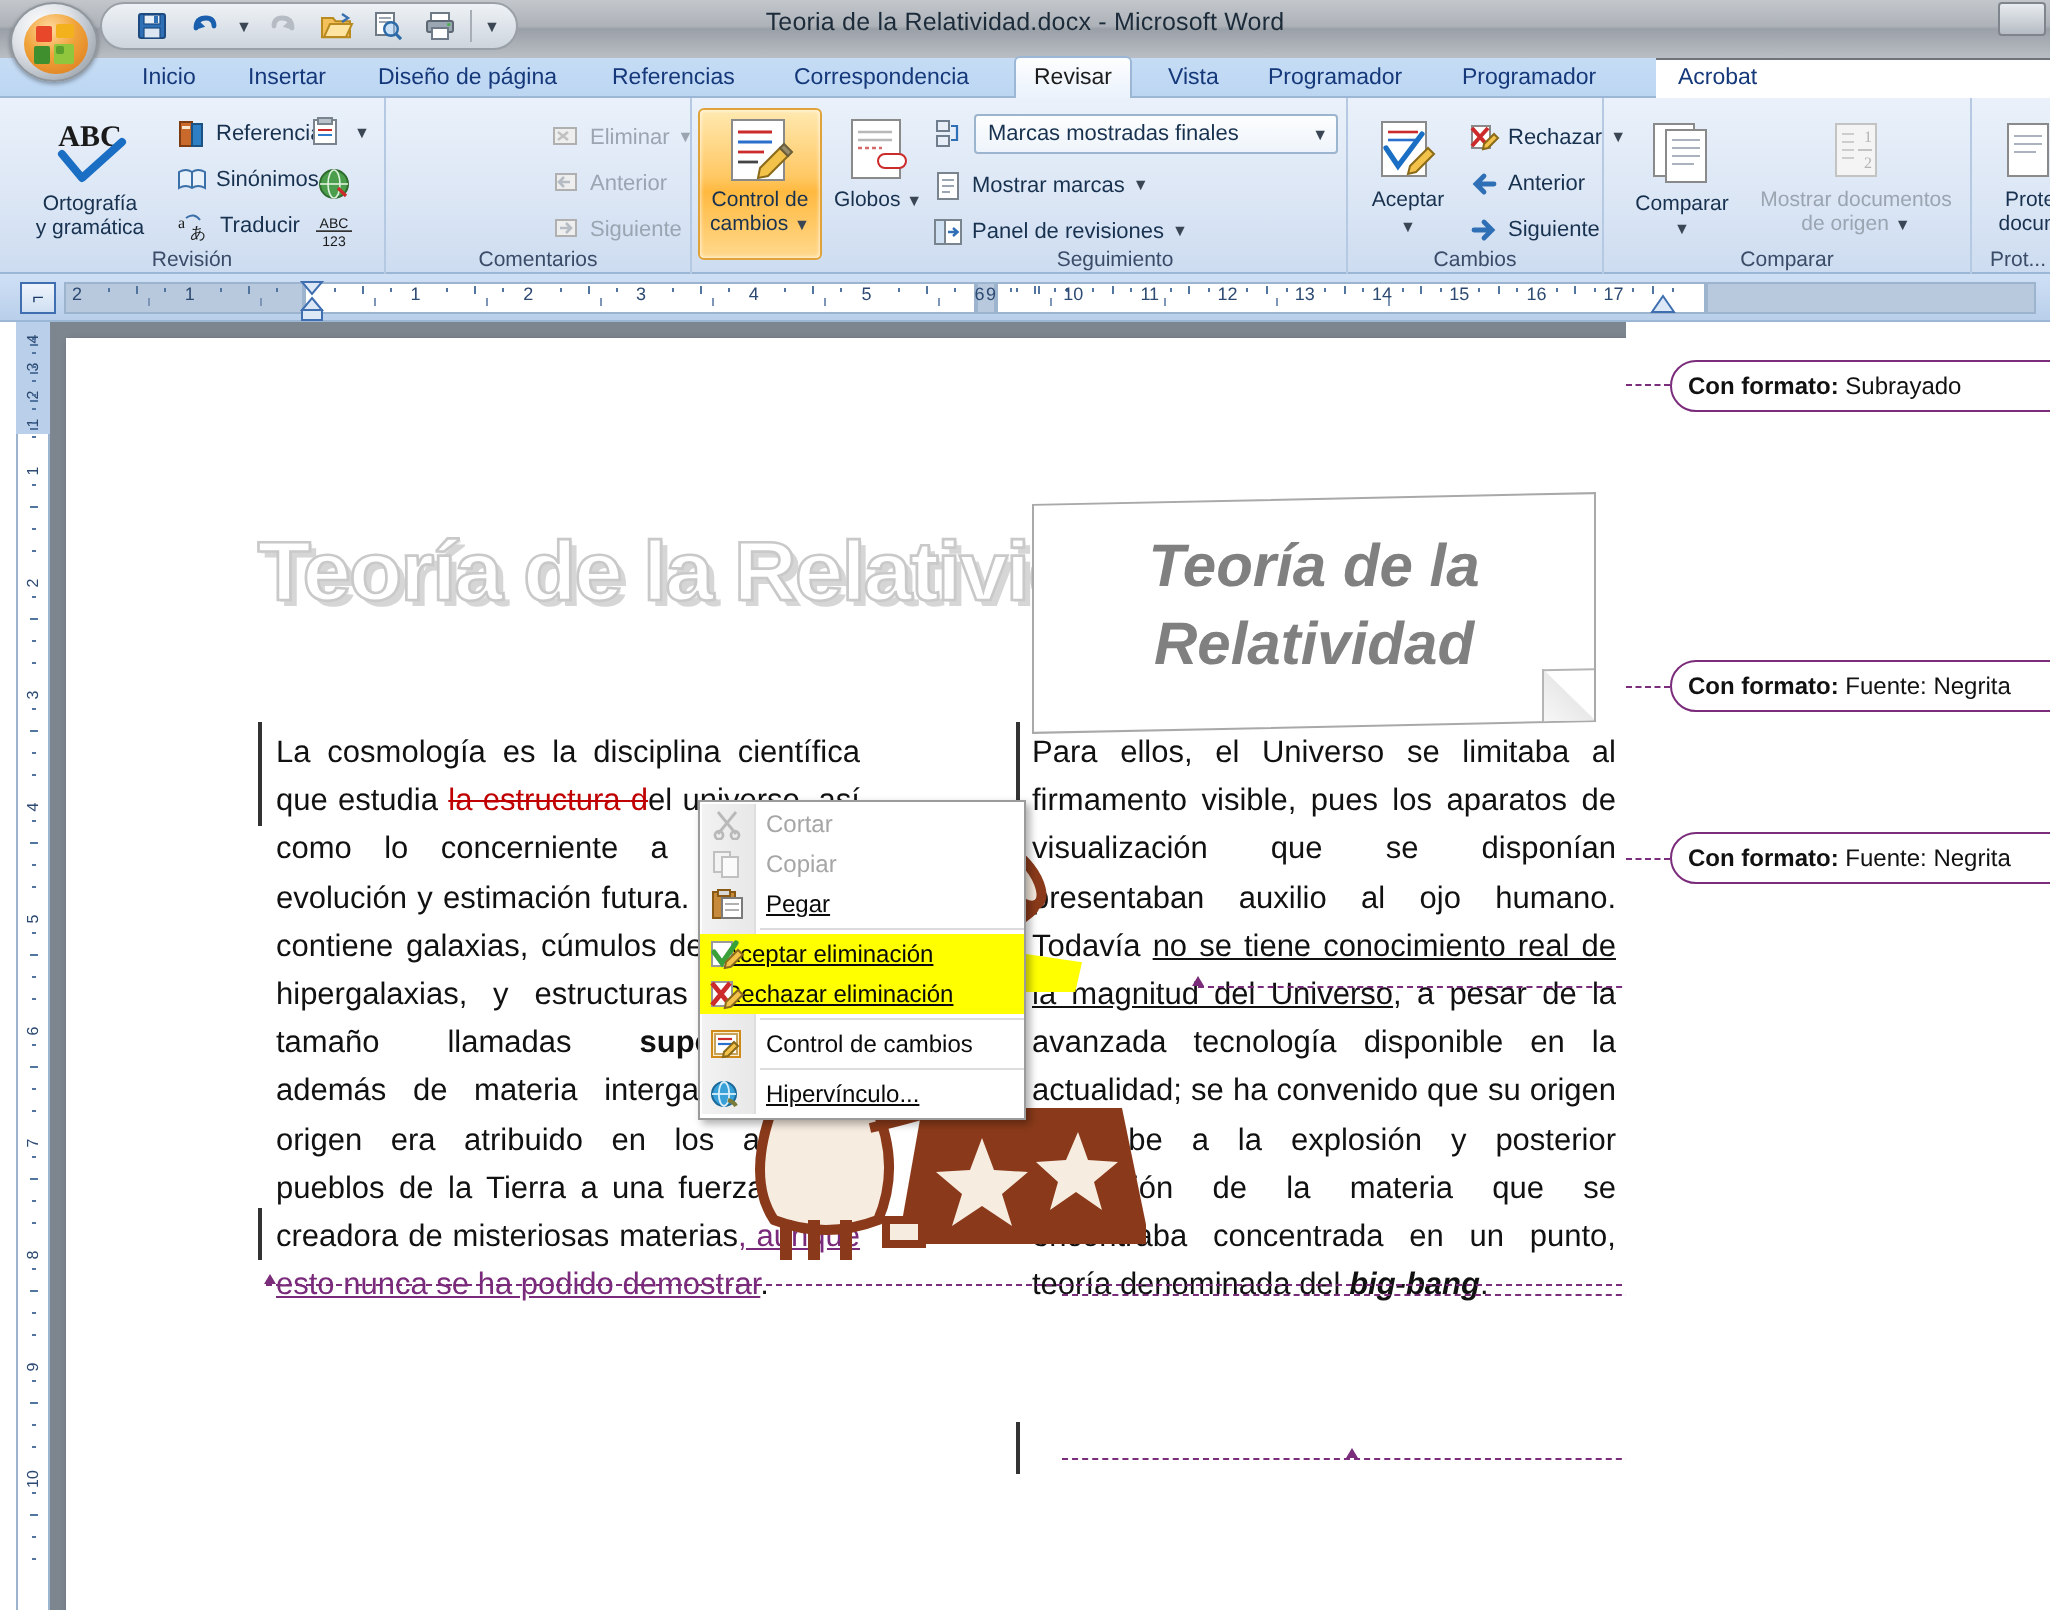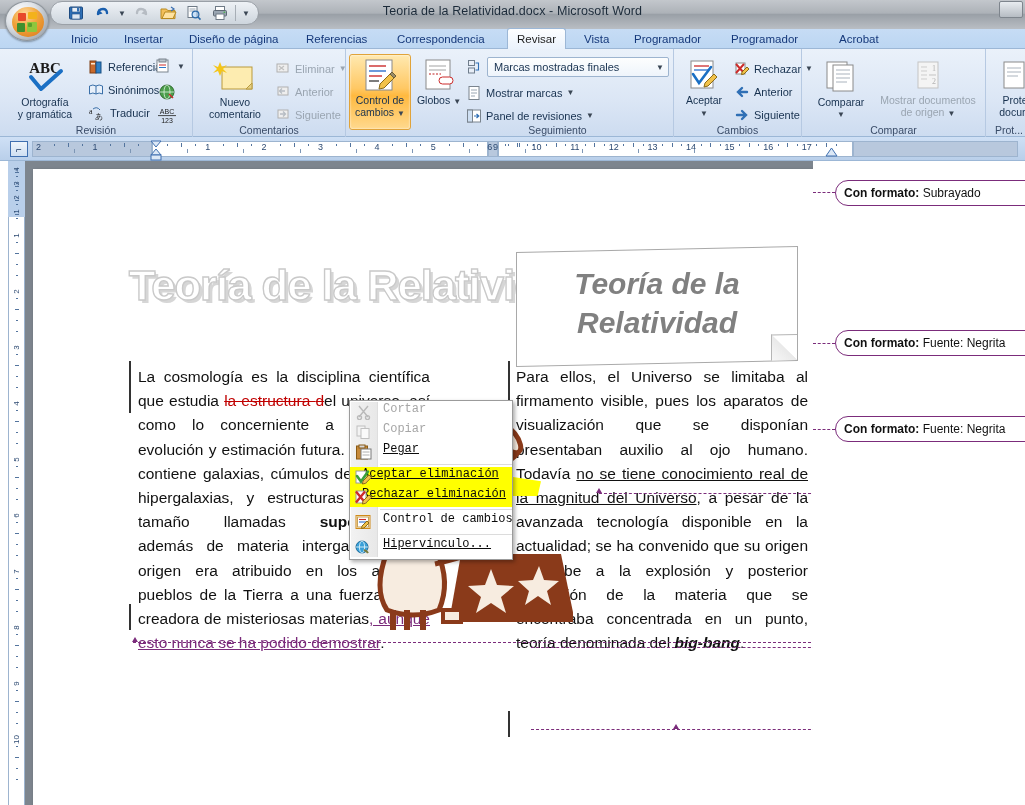--- a/index.html
+++ b/index.html
@@ -53,21 +53,21 @@
     border-radius:2px; cursor:default;}
   .qat-sep{ width:1px;height:16px;background:#a7aeb6; }
   .qat-caret{ font-size:8px; color:#3a4654; }
 
   .win-btns{ position:absolute; right:0; top:0; width:60px; height:28px; }
   .win-btn{ position:absolute; top:1px; width:24px; height:17px; border:1px solid #7e858d;
     background:linear-gradient(to bottom,#e8ecf0,#b6bcc3); border-radius:2px;}
 
   
   .tabstrip{
-    position:absolute; left:0; top:29px; width:1025px; height:20px;
+    position:absolute; left:0; top:29px; width:828px; height:20px;
     background:linear-gradient(to bottom,#c6dcf5,#bcd6f2);
     border-bottom:1px solid #9cb7d6;
   }
   .tab{
     position:absolute; top:0; height:20px; line-height:20px; padding:0 9px;
     font-size:11.5px; color:#15387a; white-space:nowrap; cursor:default;
   }
   .tab.active{
     background:#e9f1fb; color:#1c1c1c;
     border:1px solid #9cb7d6; border-bottom:none;
@@ -227,23 +227,23 @@
     background:#fff; border:1px solid #9b9b9b;
     box-shadow:2px 2px 4px rgba(0,0,0,.32);
     z-index:60; padding:1px 0 2px 0;
   }
   .ctxgutter{
     position:absolute; left:1px; top:1px; width:27px; bottom:2px;
     background:linear-gradient(to right,#f2f2f2,#e8e8e8);
     border-right:1px solid #dedede;
   }
   .ctxitem{
-    position:relative; height:20px; display:flex; 
+    position:relative; height:20px; display:flex; align-items:center;
     padding-left:33px; font-size:12px; color:#0a0a0a; white-space:nowrap;
-    cursor:default; z-index:2;font-family:Liberation Mono, monospace;
+    cursor:default; z-index:2;
   }
   .ctxitem.disabled{ color:#a6a6a6; }
   .ctxitem.hi{ background:#ffff00;padding-left:12px; }
   .ctxicon{ position:absolute; left:4px; top:2px; width:20px; height:16px; z-index:3; }
   .ctxsep{ height:1px; background:#dcdcdc; margin:2px 0 2px 30px; }
   .ctx-hl-tab{
     position:absolute; left:164px; top:77px; width:28px; height:19px;
     background:#ffff00; z-index:59;
     clip-path:polygon(0 0, 100% 22%, 88% 100%, 0 100%);
   }
@@ -416,29 +416,20 @@
         <svg width="22" height="18" viewBox="0 0 22 18">
           <text x="11" y="8" font-size="7" text-anchor="middle" fill="#1a1a1a" font-family="Liberation Sans, sans-serif">ABC</text>
           <line x1="2" y1="9.6" x2="20" y2="9.6" stroke="#333" stroke-width=".9"></line>
           <text x="11" y="17" font-size="7" text-anchor="middle" fill="#1a1a1a" font-family="Liberation Sans, sans-serif">123</text>
         </svg>
       </div>
       <div class="rgroup-label">Revisión</div>
     </div>
 
     <div class="rgroup" style="left:193px; width:153px;">
-      <div class="big-btn" style="left:6px; top:10px; width:72px;">
-        <svg width="46" height="36" viewBox="0 0 46 36" style="display:block;margin:0 auto 2px;">
-          <rect x="10" y="8" width="30" height="22" fill="#fdecb0" stroke="#b99a3c"></rect>
-          <path d="M40 24 L34 30 L40 30 Z" fill="#e4cf86" stroke="#b99a3c"></path>
-          <path d="M6 3 l2 5 5 -2 -4 4 4 4 -5 -2 -2 5 -2 -5 -5 2 4 -4 -4 -4 5 2 Z" fill="#f4c518" transform="translate(2,0)"></path>
-        </svg>
-        <span>Nuevo</span><br>
-        <span>comentario</span>
-      </div>
       <div class="small-btn dim" style="left:82px; top:10px;justify-content:space-between;">
         <svg class="ic" width="16" height="16" viewBox="0 0 16 16">
           <rect x="2" y="3" width="11" height="8" fill="#eee" stroke="#b0b0b0"></rect>
           <path d="M4 5 l5 4 M9 5 l-5 4" stroke="#c0c0c0" stroke-width="1.2"></path>
         </svg>
         <span>Eliminar</span>
         <span class="qat-caret" style="color:#9aa5b1">▼</span>
       </div>
       <div class="small-btn dim" style="left:82px; top:33px;">
         <svg class="ic" width="16" height="16" viewBox="0 0 16 16">

